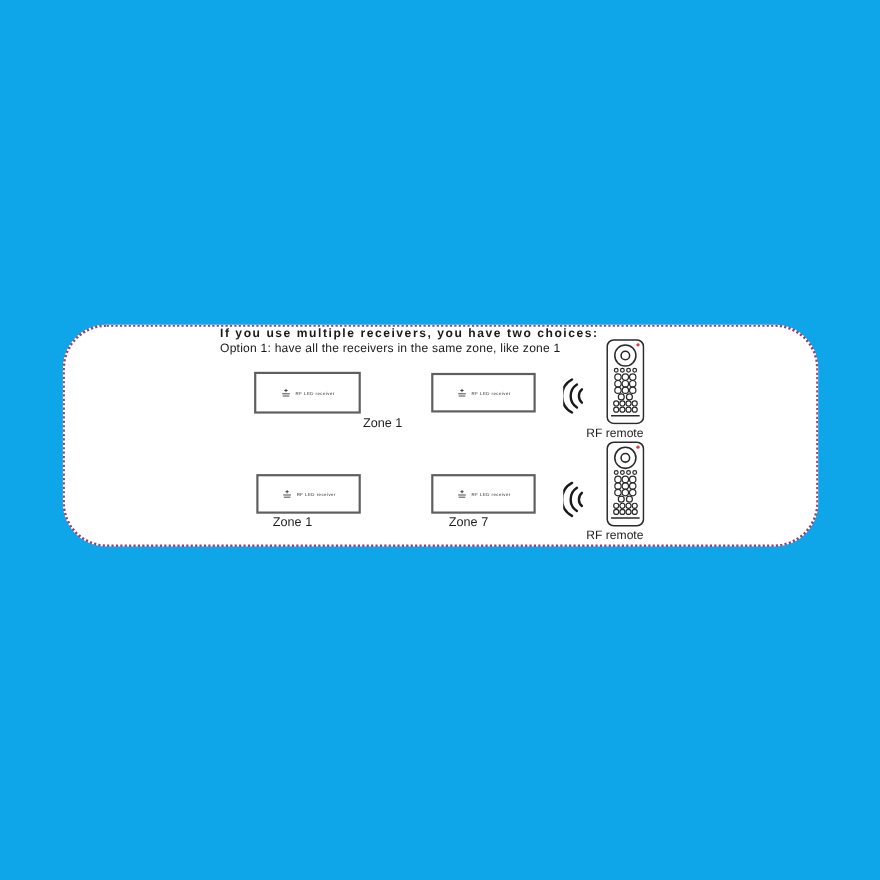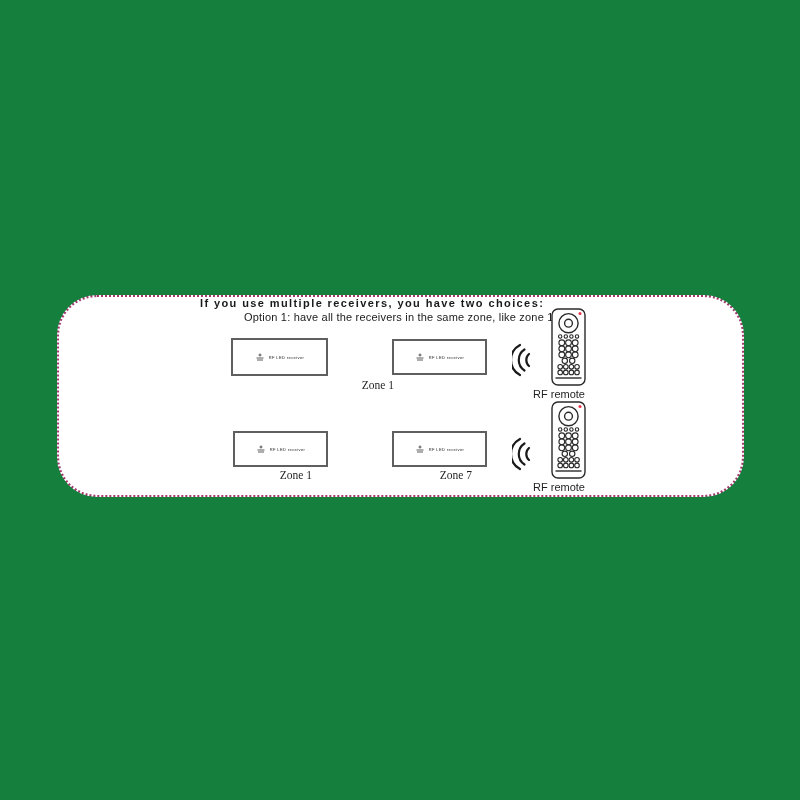--- a/index.html
+++ b/index.html
@@ -1,40 +1,40 @@
 <!DOCTYPE html>
 <html><head>
 <meta charset="utf-8">
 <style>
   * { margin: 0; padding: 0; box-sizing: border-box; }
   html, body { width: 800px; height: 800px; background: #ffffff; font-family: "Liberation Sans", sans-serif; color: #1a1a1a; }
-  .canvas { position: relative; width: 800px; height: 800px; background: #15803d; overflow: hidden; }
+  .canvas { position: relative; width: 800px; height: 800px; background: #0ea5e9; overflow: hidden; }
 
   .panel {
     position: absolute; left: 57px; top: 295px; width: 687px; height: 202px;
     border: 2px dotted #a23a70; border-radius: 40px; background: #fff;
   }
 
   .txt { position: absolute; white-space: nowrap; }
   .intro   { left: 200px; top: 297px; font-size: 11px; font-weight: bold; letter-spacing: 1.4px; }
-  .option1 { left: 200px; top: 311px; font-size: 11px; letter-spacing: 0.2px; margin-left: 44px; }
+  .option1 { left: 200px; top: 311px; font-size: 11px; letter-spacing: 0.2px; }
   .option2 { left: 200px; top: 404px; font-size: 11px; letter-spacing: 0.2px; }
 
   .rbox {
     position: absolute; background: #fff; border: 2px solid #5f5f5f;
     display: flex; align-items: center; justify-content: center; gap: 4px;
   }
   .rbox-r1a { left: 231px; top: 338px; width: 97px; height: 38px; }
   .rbox-r1b { left: 392px; top: 339px; width: 95px; height: 36px; }
   .rbox-r2a { left: 233px; top: 431px; width: 95px; height: 36px; }
   .rbox-r2b { left: 392px; top: 431px; width: 95px; height: 36px; }
   .rlabel { font-size: 4px; letter-spacing: 0.4px; color: #222; }
   .rlogo { width: 10px; height: 9px; display: inline-block; }
 
-  .zone-label { position: absolute; width: 64px; text-align: right; font-size: 11.5px; color: #1f1f1f; font-family: Liberation Serif, serif; }
+  .zone-label { position: absolute; width: 64px; text-align: left; font-size: 11.5px; color: #1f1f1f; }
   .zone-r1   { left: 330px; top: 379px; }
   .zone-r2a  { left: 248px; top: 469px; }
   .zone-r2b  { left: 408px; top: 469px; }
 
   .remote { position: absolute; width: 35px; height: 78px; }
   .remote-1 { left: 551px; top: 308px; }
   .remote-2 { left: 551px; top: 401px; }
 
   .rf-label { position: absolute; width: 68px; text-align: left; font-size: 11px; color: #1f1f1f; }
   .rf-label-1 { left: 533px; top: 388px; }

